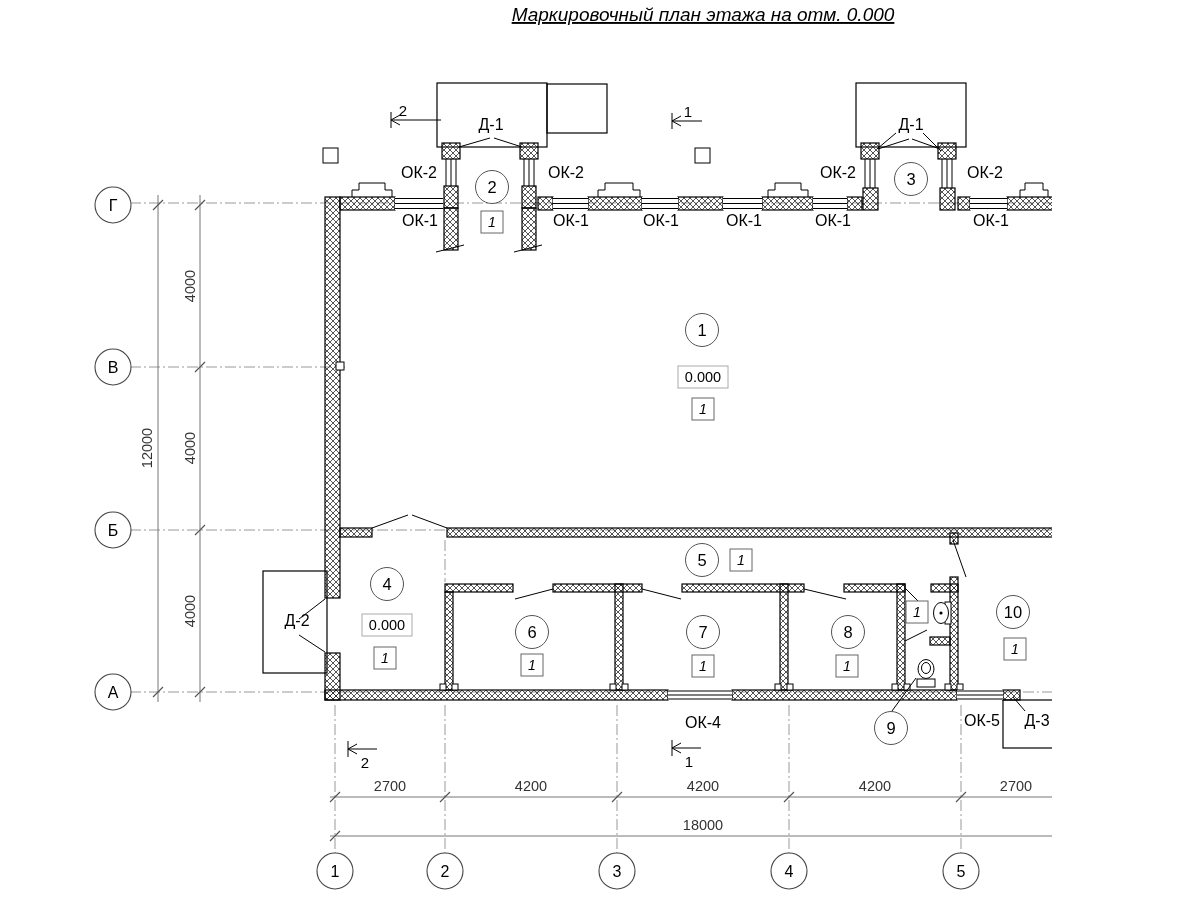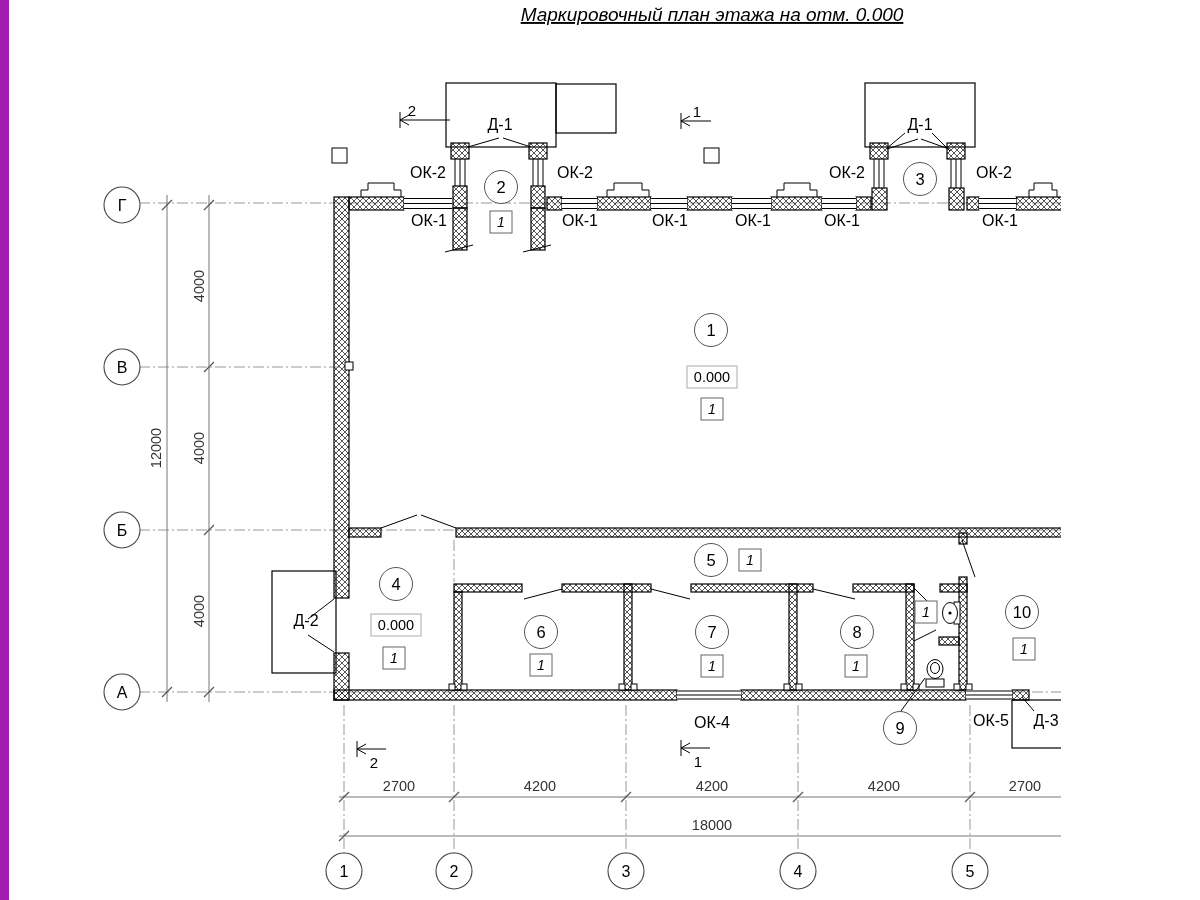--- a/index.html
+++ b/index.html
@@ -1,16 +1,16 @@
 <!DOCTYPE html>
 <html><head>
 <meta charset="utf-8">
 <style>
   html,body{margin:0;padding:0;background:#fff;}
-  #stage{position:relative;width:1052px;height:900px;background:#a21caf;overflow:hidden;padding-left:9px;}
+  #stage{position:relative;width:1052px;height:900px;background:#86efac;overflow:hidden;}
   svg text{font-family:"Liberation Sans","DejaVu Sans",sans-serif;fill:#000;}
   .ttl{font-size:19px;font-style:italic;text-decoration:underline;}
   .lbl{font-size:16px;}
   .dim{font-size:14.5px;fill:#333;}
   .bub{font-size:16px;}
   .room{font-size:16.5px;}
   .flr{font-size:14px;font-style:italic;}
   .elev{font-size:14.5px;}
   .sec{font-size:15px;}
   .wall{fill:url(#hatch);stroke:#000;stroke-width:1.2;}

